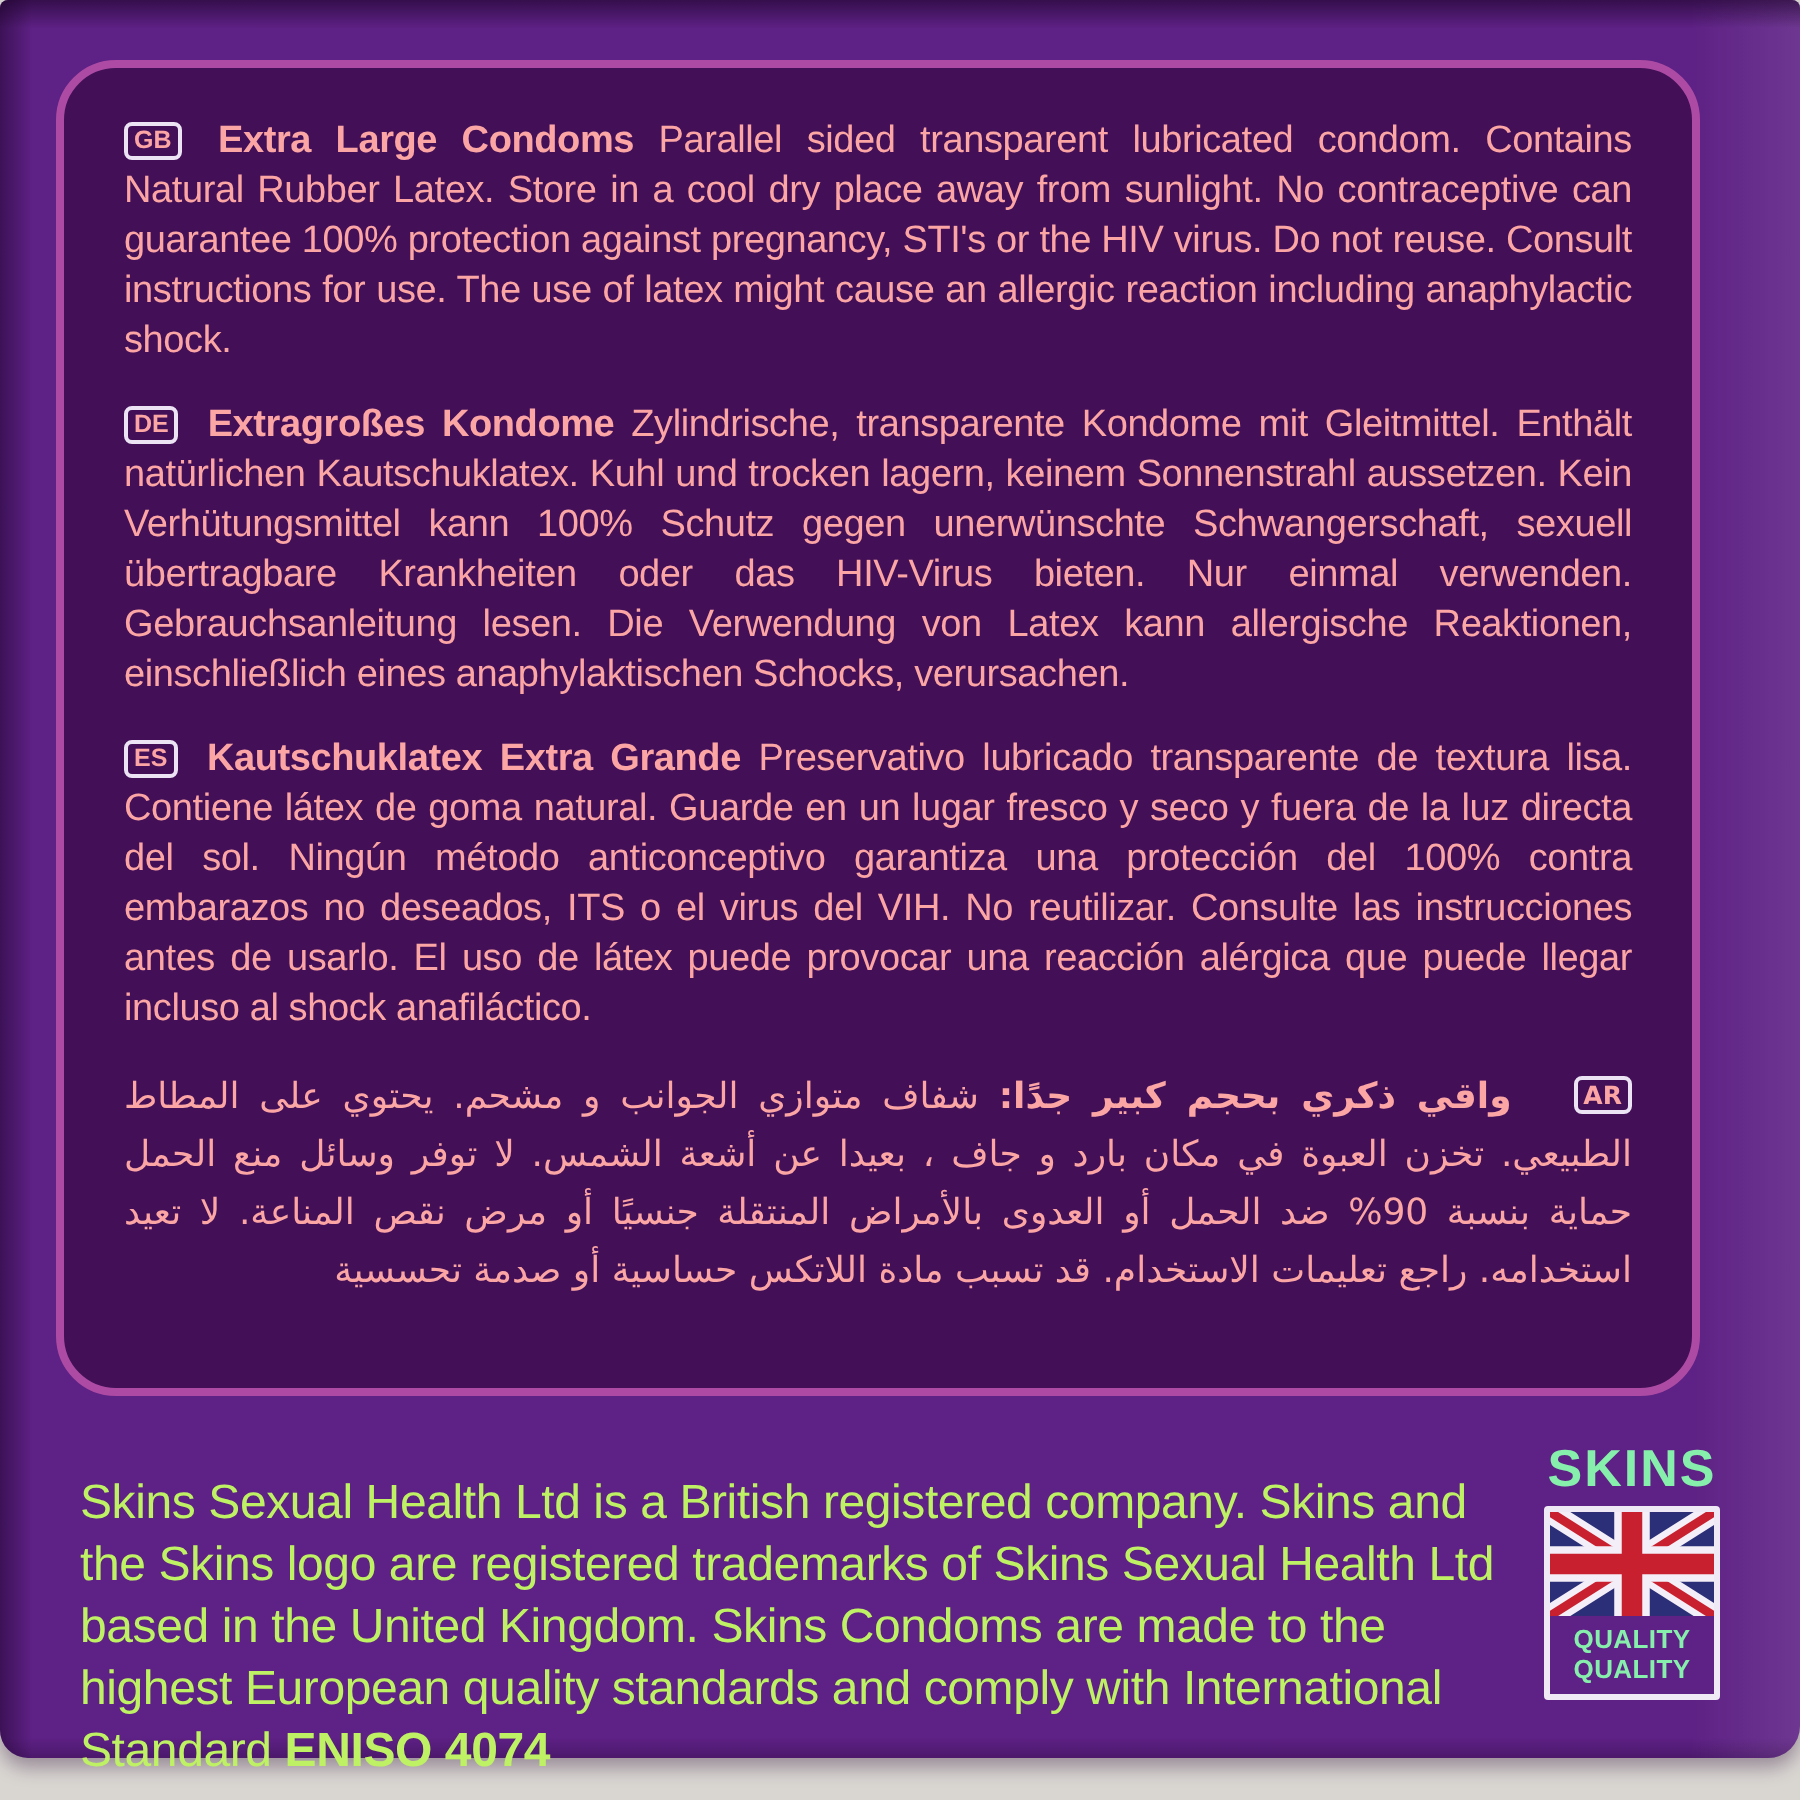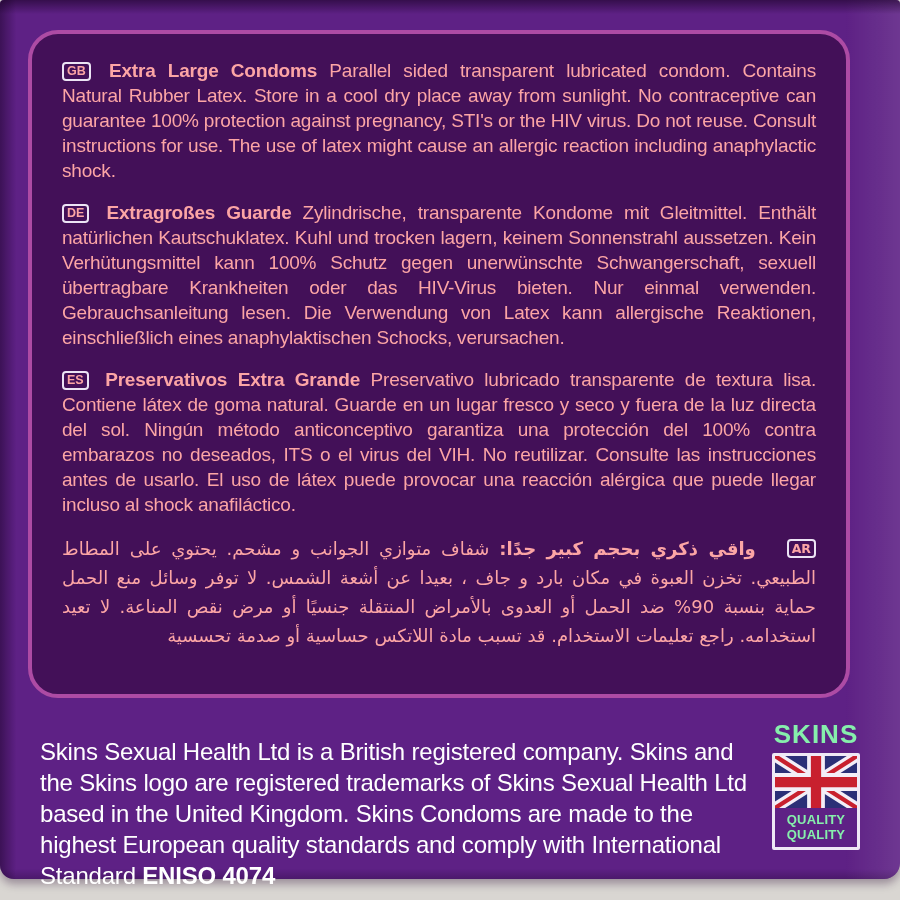--- a/index.html
+++ b/index.html
@@ -51,21 +51,21 @@
     border:2px solid #ece4f4;border-radius:4px;
     font-size:12.5px;font-weight:bold;line-height:15px;
     padding:0 3px;margin-right:6px;
     position:relative;top:-2px;
     letter-spacing:0;
   }
   .section.rtl .lang-badge{margin-right:0;margin-left:21px;}
   
   .footer-text{
     position:absolute;left:40px;top:712px;width:712px;
-    color:#ffffff;font-size:24px;line-height:31px;letter-spacing:-.2px;
+    color:#bef264;font-size:24px;line-height:31px;letter-spacing:-.2px;
     text-align:left;
   }
   .footer-text b{font-weight:bold;}
   
   .skins-badge{
     position:absolute;left:766px;top:720px;width:100px;
     text-align:center;color:#86efac;
   }
   .skins-word{
     font-size:26px;font-weight:bold;letter-spacing:1px;line-height:28px;
@@ -90,27 +90,27 @@
   <div class="frame">
 
     <p class="section">
       <span class="lang-badge">GB</span>
       <b>Extra Large Condoms</b>
       <span>Parallel sided transparent lubricated condom. Contains Natural Rubber Latex. Store in a cool dry place away from sunlight. No contraceptive can guarantee 100% protection against pregnancy, STI's or the HIV virus. Do not reuse. Consult instructions for use. The use of latex might cause an allergic reaction including anaphylactic shock.</span>
     </p>
 
     <p class="section">
       <span class="lang-badge">DE</span>
-      <b>Extragroßes Guarde</b>
+      <b>Extragroßes Kondome</b>
       <span>Zylindrische, transparente Kondome mit Gleitmittel. Enthält natürlichen Kautschuklatex. Kuhl und trocken lagern, keinem Sonnenstrahl aussetzen. Kein Verhütungsmittel kann 100% Schutz gegen unerwünschte Schwangerschaft, sexuell übertragbare Krankheiten oder das HIV-Virus bieten. Nur einmal verwenden. Gebrauchsanleitung lesen. Die Verwendung von Latex kann allergische Reaktionen, einschließlich eines anaphylaktischen Schocks, verursachen.</span>
     </p>
 
     <p class="section">
       <span class="lang-badge">ES</span>
-      <b>Preservativos Extra Grande</b>
+      <b>Kautschuklatex Extra Grande</b>
       <span>Preservativo lubricado transparente de textura lisa. Contiene látex de goma natural. Guarde en un lugar fresco y seco y fuera de la luz directa del sol. Ningún método anticonceptivo garantiza una protección del 100% contra embarazos no deseados, ITS o el virus del VIH. No reutilizar. Consulte las instrucciones antes de usarlo. El uso de látex puede provocar una reacción alérgica que puede llegar incluso al shock anafiláctico.</span>
     </p>
 
     <p class="section rtl" dir="rtl">
       <span class="lang-badge">AR</span>
       <b>واقي ذكري بحجم كبير جدًا:</b>
       <span>شفاف متوازي الجوانب و مشحم. يحتوي على المطاط الطبيعي. تخزن العبوة في مكان بارد و جاف ، بعيدا عن أشعة الشمس. لا توفر وسائل منع الحمل حماية بنسبة 90% ضد الحمل أو العدوى بالأمراض المنتقلة جنسيًا أو مرض نقص المناعة. لا تعيد استخدامه. راجع تعليمات الاستخدام. قد تسبب مادة اللاتكس حساسية أو صدمة تحسسية</span>
     </p>
 
   </div>

